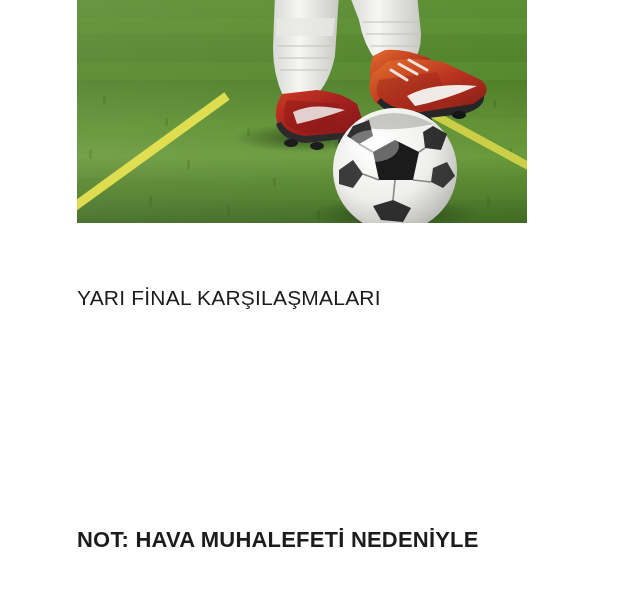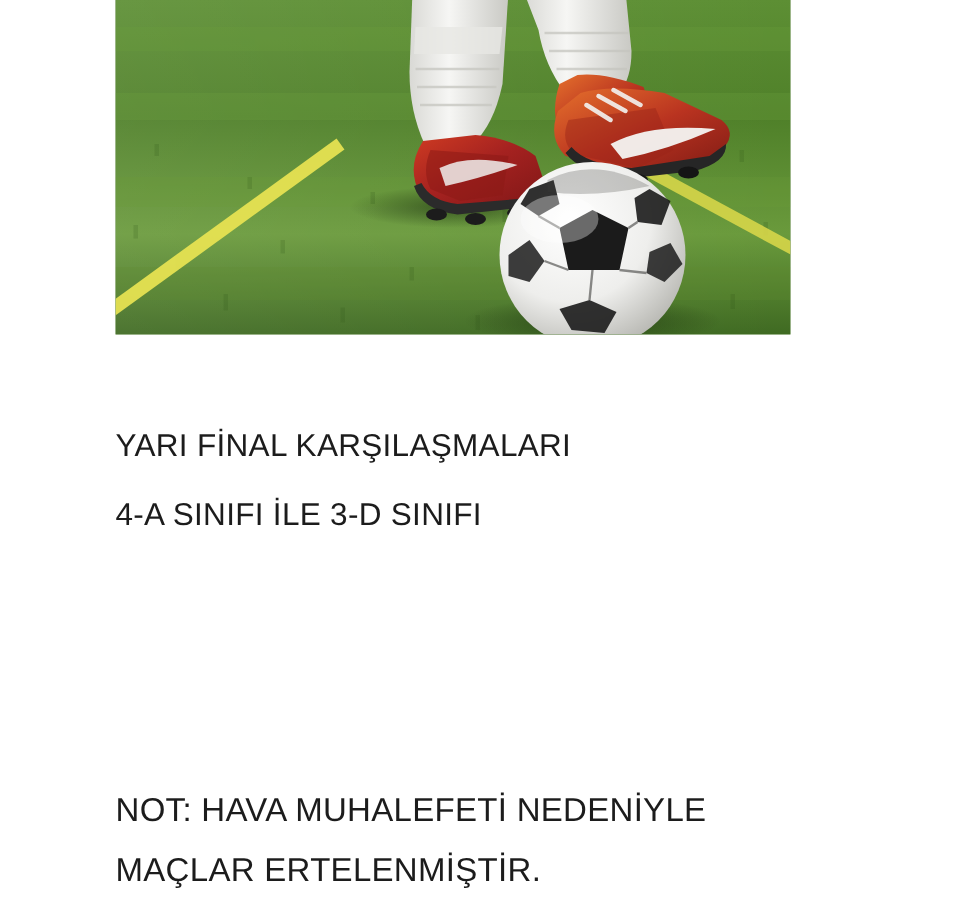--- a/index.html
+++ b/index.html
@@ -46,20 +46,21 @@
     left: 77px;
     width: 540px;
   }
 
   .block-fixtures {
     top: 275px;
   }
 
   .block-note {
     top: 520px;
+    font-weight: bold;
   }
 
   .line {
     font-size: 21px;
     line-height: 46px;
     letter-spacing: 0.2px;
     color: #1c1c1c;
     white-space: nowrap;
   }
 
@@ -230,21 +231,19 @@
 
         <ellipse cx="296" cy="146" rx="26" ry="16" fill="#ffffff" opacity="0.35"></ellipse>
 
         <path d="M288 120 Q320 104 356 124 Q320 132 288 128 Z" fill="#3a3a38" opacity="0.25"></path>
       </g>
     </svg>
   </div>
 
   <div class="text-block block-fixtures">
     <div class="line">YARI FİNAL KARŞILAŞMALARI</div>
-    <div class="line">4-A SINIFI İLE 3-D SINIFI</div>
   </div>
 
   <div class="text-block block-note">
     <div class="line note">NOT: HAVA MUHALEFETİ NEDENİYLE</div>
-    <div class="line note">MAÇLAR ERTELENMİŞTİR.</div>
   </div>
 
 </div>
 
 </body></html>

